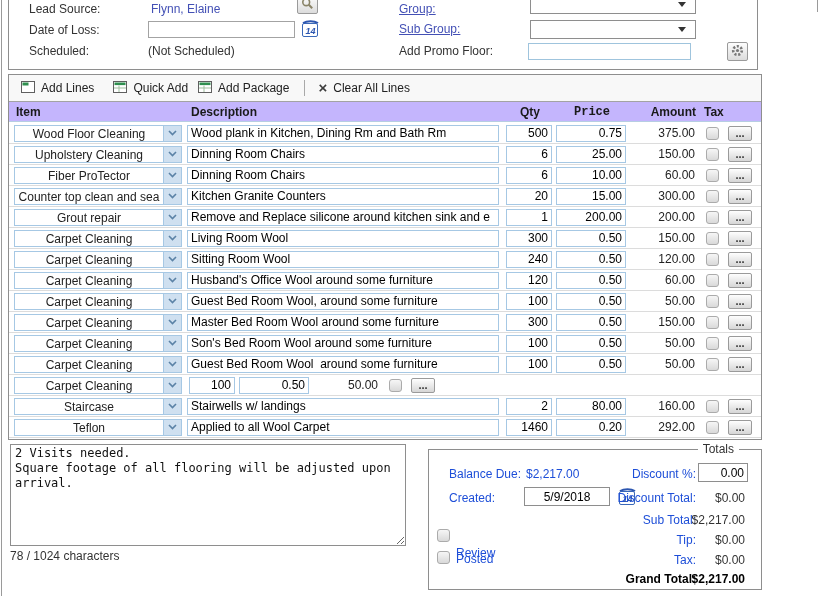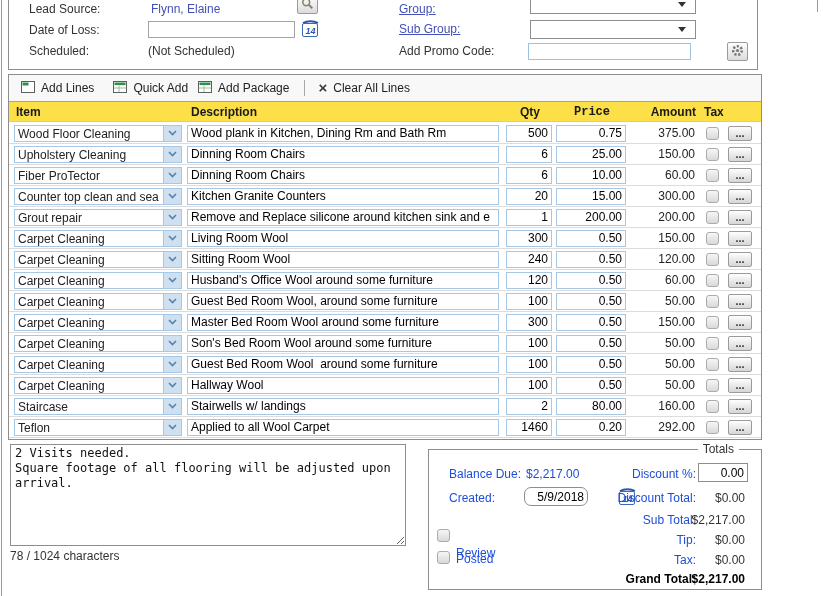--- a/index.html
+++ b/index.html
@@ -31,21 +31,21 @@
 
   
   .main-box { position:absolute; left:8px; top:74px; width:754px; height:366px;
               border:1px solid #8e8e8e; background:#fff; }
   .toolbar { position:absolute; left:0; top:0; right:0; height:26px; background:#f8f8f8;
              display:flex; align-items:center; padding-left:12px; }
   .tb-item { display:flex; align-items:center; gap:6px; color:#222; cursor:pointer; white-space:nowrap; }
   .tb-sep { width:1px; height:16px; background:#a9a9a9; margin:0 13px 0 15px; }
   .x-glyph { font-size:15px; font-weight:bold; color:#3c3c3c; line-height:14px; }
 
-  .thead { position:absolute; left:0; top:26px; right:0; height:21px; background:#fde047;
+  .thead { position:absolute; left:0; top:26px; right:0; height:21px; background:#c4b5fd;
            border-top:1px solid #a3a3a3; border-bottom:1px solid #b7cde3;
            display:flex; align-items:center; padding-left:6px; font-weight:bold; color:#1a1a1a; }
   .tbody { position:absolute; left:0; top:48px; right:0; }
   .trow { height:21px; display:flex; align-items:center; padding-left:5px;
           border-bottom:1px solid #dcdcdc; background:#fff; }
 
   .col-item   { width:168px; }
   .col-desc   { width:312px; margin-left:5px; }
   .col-qty    { width:46px;  margin-left:7px; text-align:right; }
   .col-price  { width:70px;  margin-left:4px; text-align:right; }
@@ -54,21 +54,21 @@
   .h-desc   { width:312px; margin-left:5px; padding-left:3px; }
   .h-qty    { width:46px;  margin-left:7px; text-align:center; }
   .h-price  { width:70px;  margin-left:4px; text-align:center;font-family:Liberation Mono, monospace; }
   .h-amount { width:62px;  margin-left:7px; text-align:right; }
   .h-tax    { width:40px;  margin-left:6px; padding-left:2px; }
 
   .cell-input { height:17px; border:1px solid #a6c8e4; background:#fff;
                 font:12px "Liberation Sans",sans-serif; padding:0 3px; }
   .fake-select { height:17px; border:1px solid #a6c8e4; background:#fff; display:flex;
                  align-items:stretch; cursor:default; }
-  .fs-text { flex:1; padding:1px 3px; white-space:nowrap; overflow:hidden; }
+  .fs-text { flex:1; padding:1px 3px; white-space:nowrap; overflow:hidden;text-align:center; }
   .fs-arrow { width:18px; background:#cfe0f0; border-left:1px solid #a6c8e4;
               display:flex; align-items:center; justify-content:center; cursor:pointer; }
 
   .cb { display:inline-block; width:13px; height:13px; margin-left:11px; flex:none;
         border:1px solid #ababab; border-radius:3px; background:linear-gradient(#f6f6f6,#d9d9d9);
         cursor:pointer; }
   .more-btn { width:24px; height:15px; margin-left:9px; flex:none; border:1px solid #9a9a9a;
               border-radius:2px; background:linear-gradient(#fefefe,#d6d6d6); color:#333;
               font:bold 11px "Liberation Sans",sans-serif; line-height:6px; cursor:pointer; padding:0; }
 
@@ -129,21 +129,21 @@
       <span class="fns-value"></span>
       <span class="fns-arrow"></span>
     </div>
 
     <a class="link u" style="position:absolute;left:390px;top:29px;">Sub Group:</a>
     <div class="fake-native-select" style="left:521px;top:27px;width:166px;">
       <span class="fns-value"></span>
       <span class="fns-arrow"></span>
     </div>
 
-    <span class="lbl" style="left:390px;top:51px;">Add Promo Code:</span>
+    <span class="lbl" style="left:390px;top:51px;">Add Promo Floor:</span>
     <input class="txt-input blue-input" style="position: absolute; left: 519px; top: 50px; width: 163px;">
     <button class="icon-btn" style="left:718px;top:49px;">
       <span>
         <svg width="13" height="13" viewBox="0 0 13 13">
           <circle cx="6.5" cy="6.5" r="4.3" fill="none" stroke="#787878" stroke-width="2.6" stroke-dasharray="2.1 1.7"></circle>
           <circle cx="6.5" cy="6.5" r="1.6" fill="#787878"></circle>
         </svg>
       </span>
     </button>
   </div>
@@ -405,21 +405,20 @@
 
         <div class="trow">
           <div class="fake-select col-item">
             <span class="fs-text">Carpet Cleaning</span>
             <span class="fs-arrow">
               <svg width="9" height="6" viewBox="0 0 9 6">
                 <polyline points="1,1 4.5,4.6 8,1" fill="none" stroke="#5b82a6" stroke-width="1.6"></polyline>
               </svg>
             </span>
           </div>
-          <input class="cell-input col-desc" value="Hallway Wool" style="">
           <input class="cell-input col-qty" value="100" style="">
           <input class="cell-input col-price" value="0.50" style="">
           <span class="col-amount">50.00</span>
           <span class="cb"></span>
           <button class="more-btn">...</button>
         </div>
 
         <div class="trow">
           <div class="fake-select col-item">
             <span class="fs-text">Staircase</span>
@@ -460,21 +459,21 @@
 Square footage of all flooring will be adjusted upon arrival.</textarea>
   <span class="char-count">78 / 1024 characters</span>
 
   <div class="totals-box">
     <span class="totals-legend">Totals</span>
 
     <span class="lbl" style="left:20px;top:17px;">Balance Due:</span>
     <span class="lbl" style="left:97px;top:17px;">$2,217.00</span>
 
     <span class="lbl" style="left:20px;top:41px;">Created:</span>
-    <input class="num-input" style="position: absolute; left: 95px; top: 37px; width: 64px; height: 19px; text-align: right; border-radius: 7px;" value="5/9/2018">
+    <input class="num-input" style="position: absolute; left: 95px; top: 37px; width: 86px; height: 19px; text-align: center;" value="5/9/2018">
     <span class="cal-icon" style="position:absolute;left:189px;top:38px;">
       <svg width="19" height="18" viewBox="0 0 19 18">
         <rect x="1.5" y="3.5" width="15" height="13" rx="1.5" fill="#fff" stroke="#3a68b8"></rect>
         <path d="M2 3 C6 0.5, 13 0.5, 17 3" fill="none" stroke="#2c56b0" stroke-width="2"></path>
         <text x="9.5" y="14" text-anchor="middle" font-size="9" font-weight="bold" font-style="italic" fill="#2c56b0" font-family="Liberation Sans, sans-serif">14</text>
       </svg>
     </span>
 
     <span class="cb" style="left:8px;top:79px;"></span>
     <span class="lbl" style="left:27px;top:96px;">Review</span>

